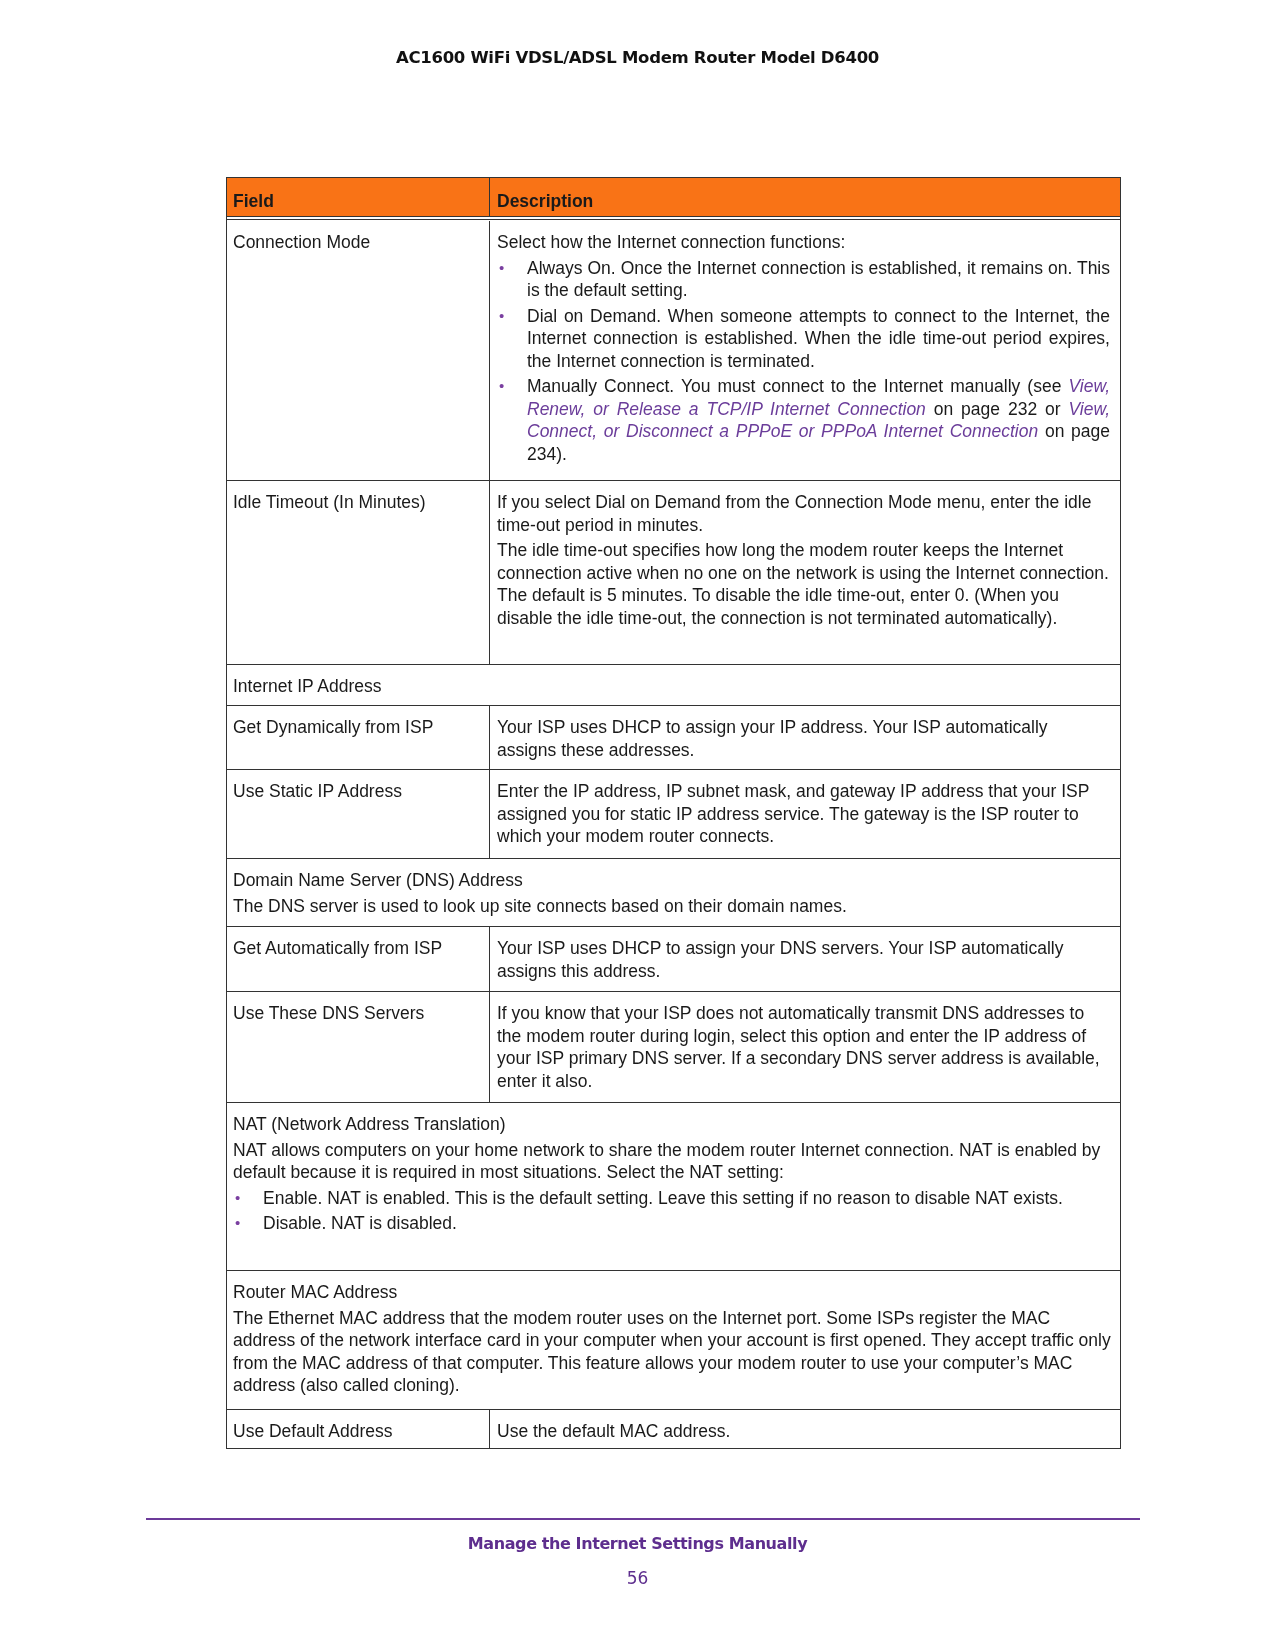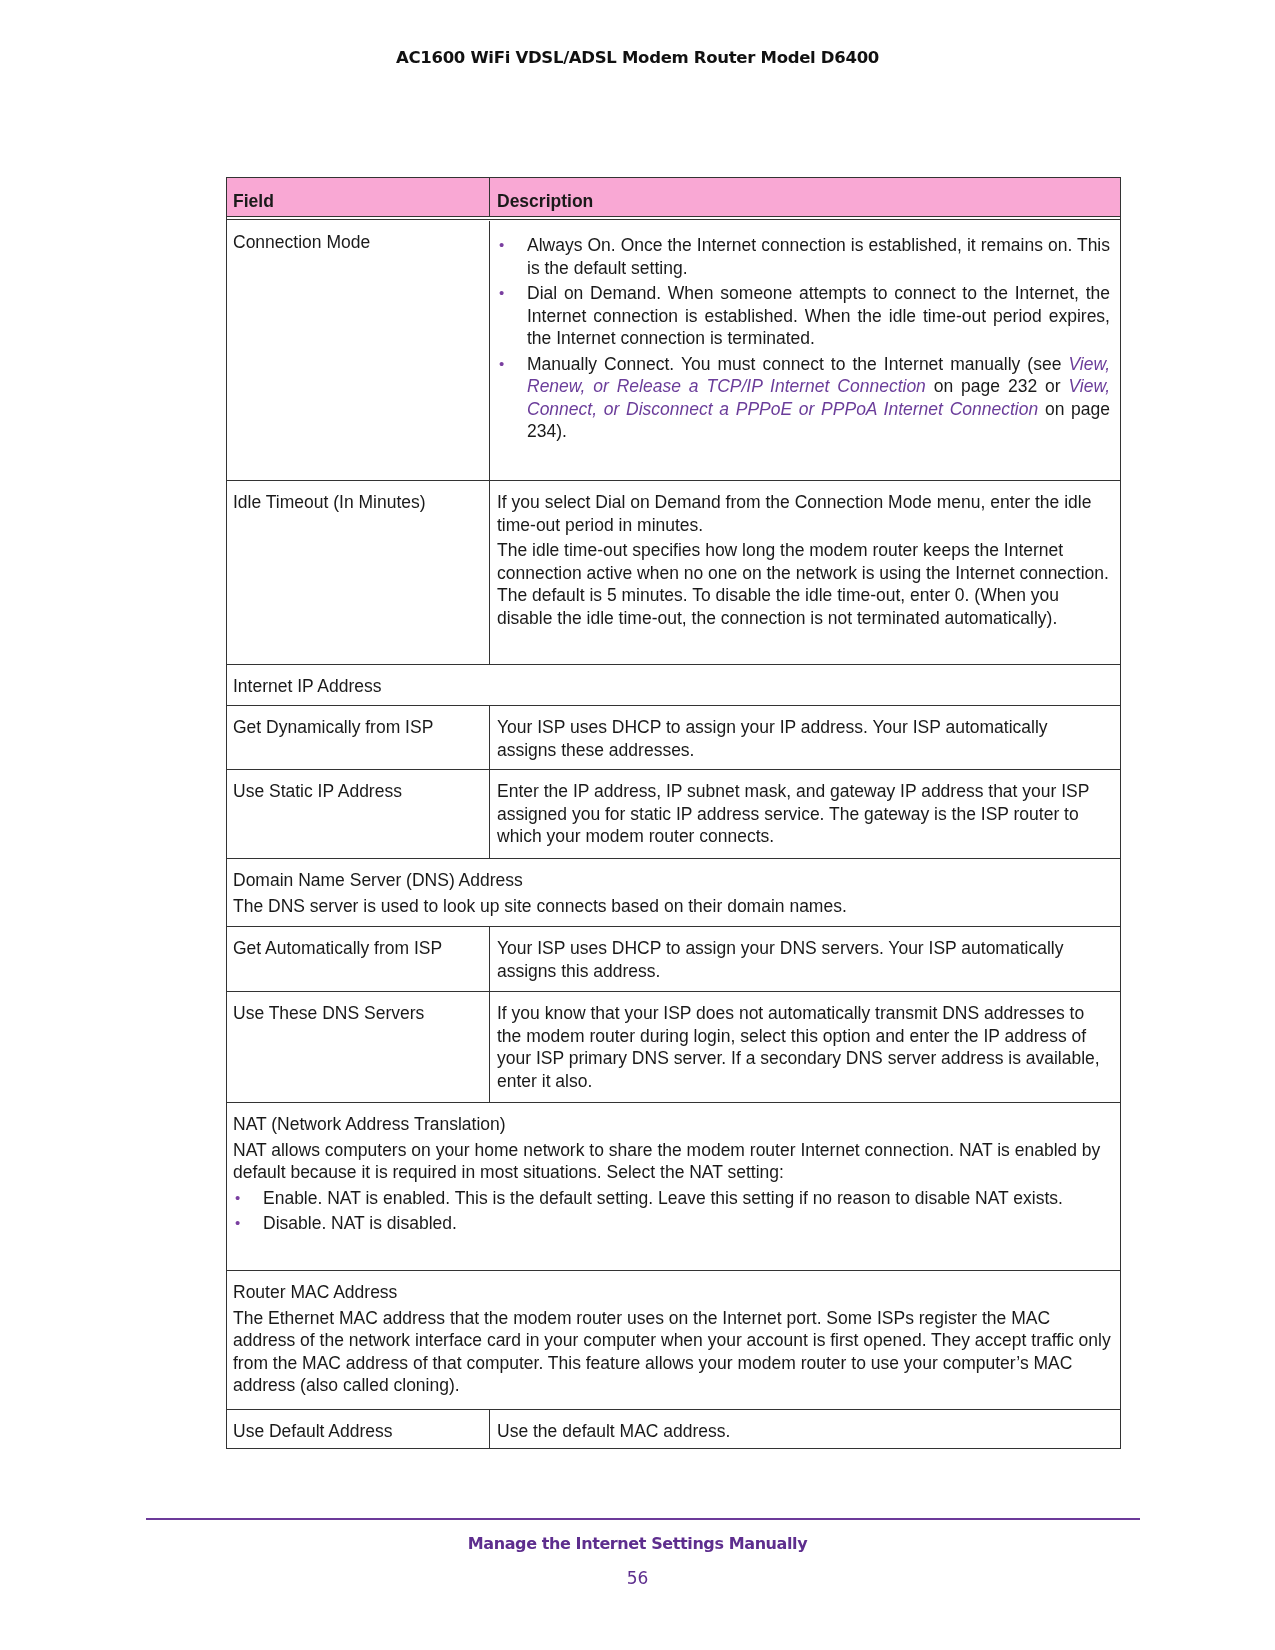--- a/index.html
+++ b/index.html
@@ -3,21 +3,21 @@
 <meta charset="utf-8">
 <style>
   html, body { margin:0; padding:0; background:#ffffff; }
   body { width:1275px; height:1650px; position:relative; overflow:hidden;
          font-family:"Liberation Sans", sans-serif; color:#1a1a1a; }
   .doc-header { position:absolute; top:48px; left:0; width:1275px; text-align:center;
          font-family:"DejaVu Sans", sans-serif; font-weight:bold; font-size:16.5px; letter-spacing:-0.3px; color:#111; }
   .tbl { position:absolute; left:226px; top:177px; width:895px; border:1.5px solid #333; box-sizing:border-box; }
   .row { position:absolute; left:0; width:100%; box-sizing:border-box; border-top:1.5px solid #333; }
   .row.first { border-top:none; }
-  .hdr { background:#f9a8d4; }
+  .hdr { background:#f97316; }
   .cell { position:absolute; top:0; bottom:0; box-sizing:border-box; font-size:17.5px; line-height:22.5px; }
   .c1 { left:0; width:262px; padding:10px 6px 0 6px; }
   .c2 { left:262px; right:0; padding:10px 10px 0 7px; border-left:1.5px solid #333; }
   .full { left:0; right:0; padding:10px 8px 0 6px; }
   .hdr .cell { font-weight:bold; padding-top:12px; font-size:17.5px; }
   .dbl { position:absolute; left:0; right:0; height:4px; border-top:1.5px solid #333; border-bottom:1.5px solid #333; box-sizing:border-box; background:#fff; }
   b { font-weight:normal; }
   p { margin:0 0 3px 0; }
   .bl { margin:3px 0 0 0; padding:0; list-style:none; }
   .bl li { position:relative; padding-left:30px; margin-bottom:3px; text-align:justify; }
@@ -38,20 +38,21 @@
 
   <div class="row first hdr" style="top:0; height:39px;">
     <div class="cell c1">Field</div>
     <div class="cell c2">Description</div>
   </div>
   <div class="dbl" style="top:38px;"></div>
 
   <div class="row first" style="top:43px; height:259px;">
     <div class="cell c1">Connection Mode</div>
     <div class="cell c2">
+      <p>Select how the Internet connection functions:</p>
       <ul class="bl">
         <li><span class="dot">•</span><b>Always On</b><span>. Once the Internet connection is established, it remains on. This is the default setting.</span></li>
         <li><span class="dot">•</span><b>Dial on Demand</b><span>. When someone attempts to connect to the Internet, the Internet connection is established. When the idle time-out period expires, the Internet connection is terminated.</span></li>
         <li><span class="dot">•</span><b>Manually Connect</b><span>. You must connect to the Internet manually (see </span><span class="lnk">View, Renew, or Release a TCP/IP Internet Connection</span><span> on page 232 or </span><span class="lnk">View, Connect, or Disconnect a PPPoE or PPPoA Internet Connection</span><span> on page 234).</span></li>
       </ul>
     </div>
   </div>
 
   <div class="row" style="top:302px; height:184px;">
     <div class="cell c1">Idle Timeout (In Minutes)</div>

